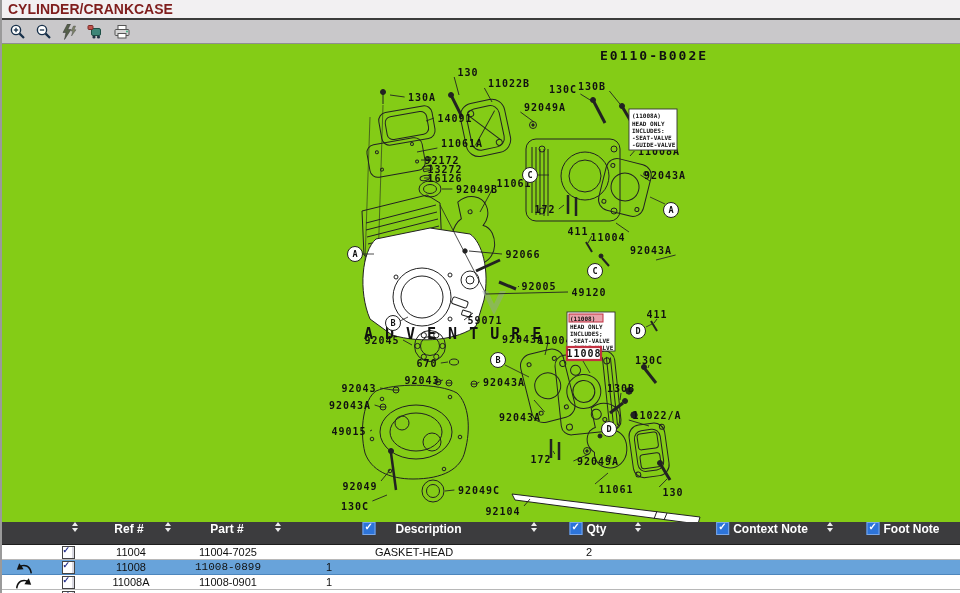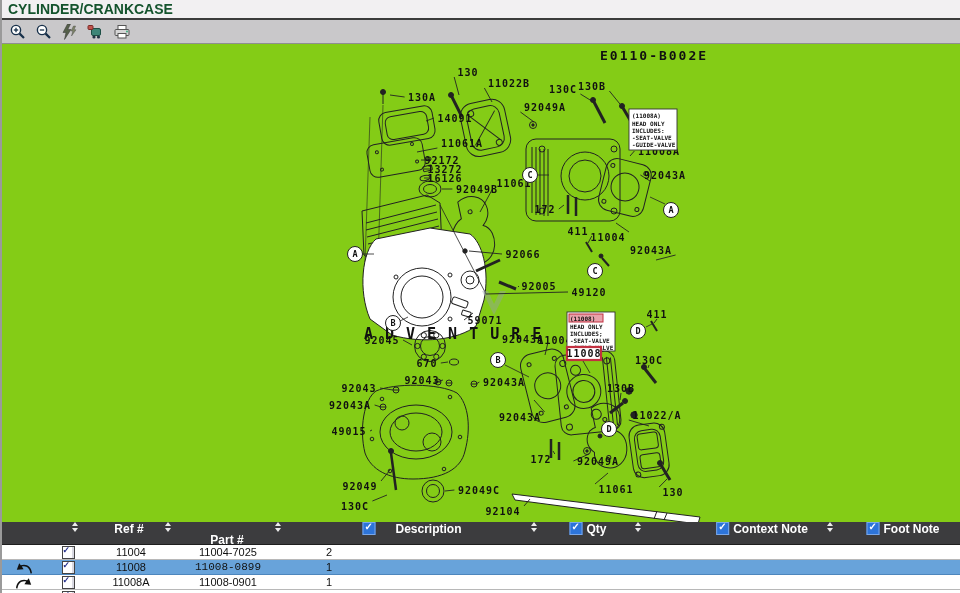--- a/index.html
+++ b/index.html
@@ -1,20 +1,20 @@
 <!DOCTYPE html>
 <html><head>
 <meta charset="utf-8">
 <style>
   html,body{margin:0;padding:0}
   body{width:960px;height:593px;overflow:hidden;background:#fff;
        font-family:"Liberation Sans",sans-serif;border-left:2px solid #9a9a9a;box-sizing:border-box}
   .titlebar{height:20px;background:#f2f0f2;border-bottom:2px solid #3c3c3c;
             display:flex;align-items:center;padding-left:6px;box-sizing:border-box}
-  .titlebar span{font-weight:bold;font-size:14px;color:#14532d}
+  .titlebar span{font-weight:bold;font-size:14px;color:#7f1d1d}
   .toolbar{height:24px;background:#c9c8ca;border-bottom:1px solid #8f8f8f;
            display:flex;align-items:center;gap:5px;padding-left:5px;box-sizing:border-box}
   .tbtn{width:21px;height:20px;display:flex;align-items:center;justify-content:center;
         background:transparent;border:none;padding:0;cursor:pointer}
   .diagram{position:relative;height:478px;background:#84cc16;overflow:hidden}
   .diagram-code{position:absolute;left:598px;top:4px;font-family:"DejaVu Sans Mono",monospace;
                 font-weight:bold;font-size:13px;letter-spacing:2px;color:#111}
   #dsvg{position:absolute;left:0;top:0}
   #dsvg text{font-family:"DejaVu Sans Mono",monospace;font-weight:bold;fill:#111}
   text.plabel{font-size:10px;letter-spacing:1px}
@@ -440,21 +440,21 @@
     </div>
     <div class="hitem" style="left: 127px;">
       <span>Ref #</span>
     </div>
     <div class="hitem" style="left: 166px;">
       <span class="sortg">
         <b class="up"></b>
         <b class="dn"></b>
       </span>
     </div>
-    <div class="hitem" style="left: 225px; margin-top: 11px;">
+    <div class="hitem" style="left: 225px;">
       <span>Part #</span>
     </div>
     <div class="hitem" style="left: 276px;">
       <span class="sortg">
         <b class="up"></b>
         <b class="dn"></b>
       </span>
     </div>
     <div class="hitem" style="left: 410px; gap: 20px;">
       <span class="cbx"></span>
@@ -492,20 +492,21 @@
     </div>
   </div>
 <div id="tbody">
     <div class="trow">
       <div class="tcell" style="width: 44px;"></div>
       <div class="tcell" style="width: 44px;">
         <span class="doc"></span>
       </div>
       <div class="tcell" style="width: 82px;">11004</div>
       <div class="tcell" style="width: 112px;">11004-7025</div>
+      <div class="tcell" style="width: 260px;">GASKET-HEAD</div>
       <div class="tcell" style="width: 90px;">2</div>
       <div class="tcell" style="width: 200px;"></div>
       <div class="tcell" style="width: 128px;"></div>
     </div>
     <div class="trow sel">
       <div class="tcell" style="width: 44px;">
         <svg width="18" height="13" viewBox="0 0 18 13">
           <path d="M15.5 12.5 C15 7 11 4.2 6.8 5.6 L8.6 8.2 L1.8 8.8 L4.2 2.2 L5.8 4.3 C11.5 2.2 16.5 6 17 12.3 Z" fill="#111"></path>
         </svg>
       </div>

